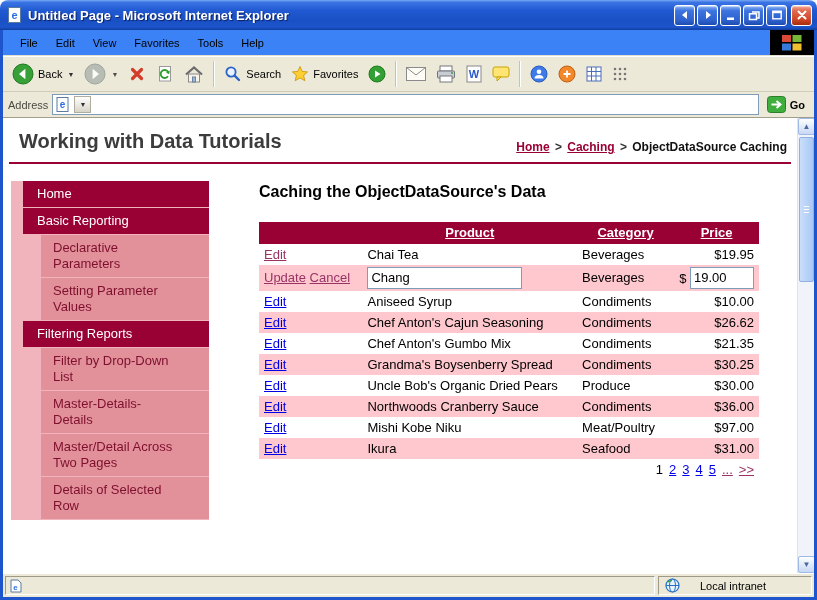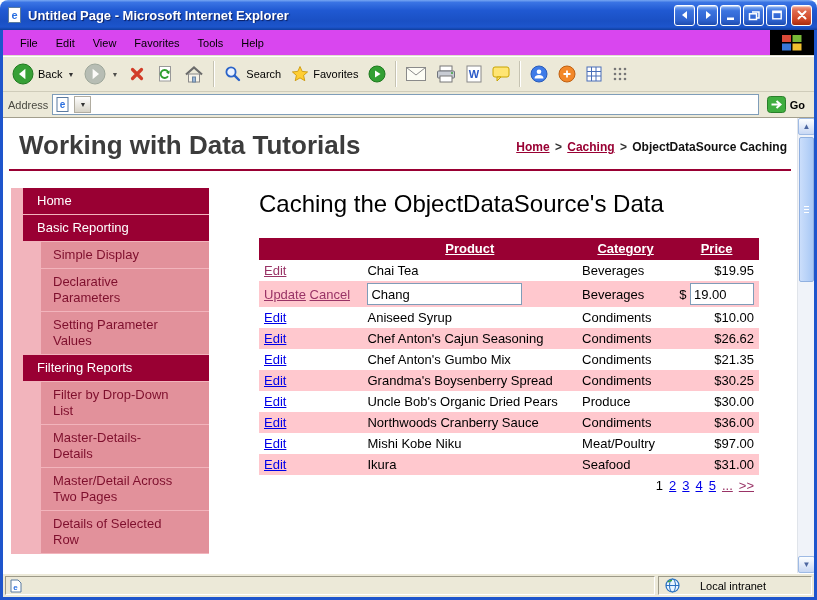--- a/index.html
+++ b/index.html
@@ -24,21 +24,21 @@
     background:linear-gradient(180deg,#8ab2f4 0%,#3c74e0 25%,#2e62ce 75%,#1e4cb0 100%);
     box-shadow:inset 0 1px 1px rgba(255,255,255,.5); }
   .wbtn.close { background:linear-gradient(180deg,#f2a492 0%,#e06a4e 25%,#d04727 70%,#a82c0e 100%); margin-left:2px; }
   .wbtn svg { display:block; }
 
   
   .window-body { flex:1; display:flex; flex-direction:column; overflow:hidden;
     border-left:3px solid #1e55cc; border-right:3px solid #1e55cc; border-bottom:3px solid #1e55cc; }
 
   
-  .menubar { height:26px; flex:0 0 26px; background:#d946ef; display:flex; align-items:stretch;
+  .menubar { height:26px; flex:0 0 26px; background:#3b82f6; display:flex; align-items:stretch;
     border-bottom:1px solid #e2dfcd; }
   .menubar-items { display:flex; align-items:center; padding-left:8px; }
   .menu-item { font-size:11px; color:#000; padding:0 9px; line-height:26px; }
   .throbber { margin-left:auto; width:44px; background:#000; display:flex; align-items:center; justify-content:center; }
 
   
   .toolbar { height:36px; flex:0 0 36px; background:#ece9d8; border-top:1px solid #fff;
     border-bottom:1px solid #cfccba; display:flex; align-items:center; padding:0 5px; gap:2px; font-size:11px; }
   .tbtn { display:flex; align-items:center; gap:4px; padding:3px 4px; border-radius:2px; }
   .tbtn.disabled { opacity:.85; }
@@ -57,38 +57,38 @@
     font-family:"Liberation Sans","DejaVu Sans",sans-serif; color:#000; background:transparent; }
   .addr-drop { width:17px; height:17px; background:linear-gradient(180deg,#fefefe,#d8d4c8);
     border:1px solid #b0aca0; display:flex; align-items:center; justify-content:center; font-size:7px; color:#333; }
   .go-btn { display:flex; align-items:center; gap:4px; padding:1px 4px; font-weight:bold; font-size:11px; color:#000; }
 
   
   .content { flex:1; display:flex; background:#fff; overflow:hidden; }
   .page { flex:1; overflow:hidden; }
 
   .page-header { display:flex; justify-content:space-between; align-items:flex-start; padding:12px 8px 6px 16px; }
-  .site-title { font-size:26px; font-weight:bold; color:#3c3c3c; white-space:nowrap; }
+  .site-title { font-size:20px; font-weight:bold; color:#3c3c3c; white-space:nowrap; }
   .breadcrumb { margin-top:10px; font-size:12px; white-space:nowrap; padding-right:2px; }
   .crumb-link { color:#990033; font-weight:bold; text-decoration:underline; cursor:pointer; }
   .crumb-sep { color:#333; font-weight:bold; margin:0 2px; }
   .crumb-current { color:#111; font-weight:bold; }
   .divider { height:2px; background:#990033; margin:2px 6px 0 6px; }
 
   .body-row { display:flex; margin-top:17px; align-items:flex-start; }
 
   
   .sidebar { width:198px; margin-left:8px; background:#f2b4bc; flex:0 0 198px; }
   .nav-item { font-size:13px; line-height:16px; margin-bottom:1px; cursor:pointer; }
   .nav-item.lvl1 { margin-left:12px; background:#990033; color:#fff; padding:5px 8px 5px 14px; }
   .nav-item.lvl2 { margin-left:30px; background:#e2919b; color:#7e0f2d; padding:5px 32px 5px 12px; }
 
   
   .main { margin-left:50px; width:502px; }
-  .main-heading { font-size:24px; font-weight:normal; color:#000; line-height:1.18; max-width:420px; margin:2px 0 20px; }
+  .main-heading { font-size:16px; font-weight:bold; color:#000; line-height:1.18; max-width:420px; margin:2px 0 20px; }
 
   .grid { border-collapse:collapse; width:500px; font-size:13px; }
   .grid th { background:#990033; color:#fff; font-weight:bold; text-align:center; padding:3px 4px; line-height:16px; }
   .hdr-link { color:#fff; text-decoration:underline; cursor:pointer; }
   .grid td { padding:2px 5px; line-height:17px; vertical-align:middle; color:#000; }
   tr.alt-row { background:#ffc8ce;border-radius:8px; }
   .cell-action { width:104px; white-space:nowrap; }
   .cell-product { width:218px; }
   .cell-category { width:98px; }
   .cell-price { width:80px; text-align:right; white-space:nowrap;margin-top:24px; }
@@ -334,21 +334,20 @@
       <div class="page">
         <div class="page-header">
           <div class="site-title">Working with Data Tutorials</div>
           <div class="breadcrumb"><span class="crumb-link">Home</span><span class="crumb-sep"> &gt; </span><span class="crumb-link">Caching</span><span class="crumb-sep"> &gt; </span><span class="crumb-current">ObjectDataSource Caching</span></div>
         </div>
         <div class="divider"></div>
         <div class="body-row">
           <div class="sidebar">
               <div class="nav-item lvl1">Home</div>
               <div class="nav-item lvl1">Basic Reporting</div>
-              <div class="nav-item lvl2">Simple Display</div>
               <div class="nav-item lvl2">Declarative Parameters</div>
               <div class="nav-item lvl2">Setting Parameter Values</div>
               <div class="nav-item lvl1">Filtering Reports</div>
               <div class="nav-item lvl2">Filter by Drop-Down List</div>
               <div class="nav-item lvl2">Master-Details-Details</div>
               <div class="nav-item lvl2">Master/Detail Across Two Pages</div>
               <div class="nav-item lvl2">Details of Selected Row</div>
             </div>
           <div class="main">
             <h1 class="main-heading">Caching the ObjectDataSource's Data</h1>

